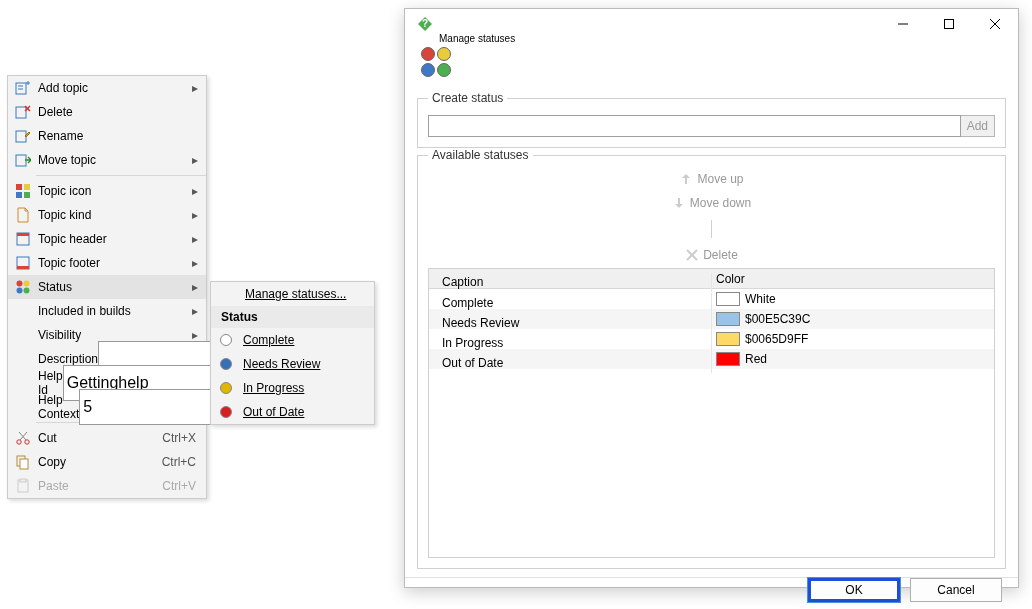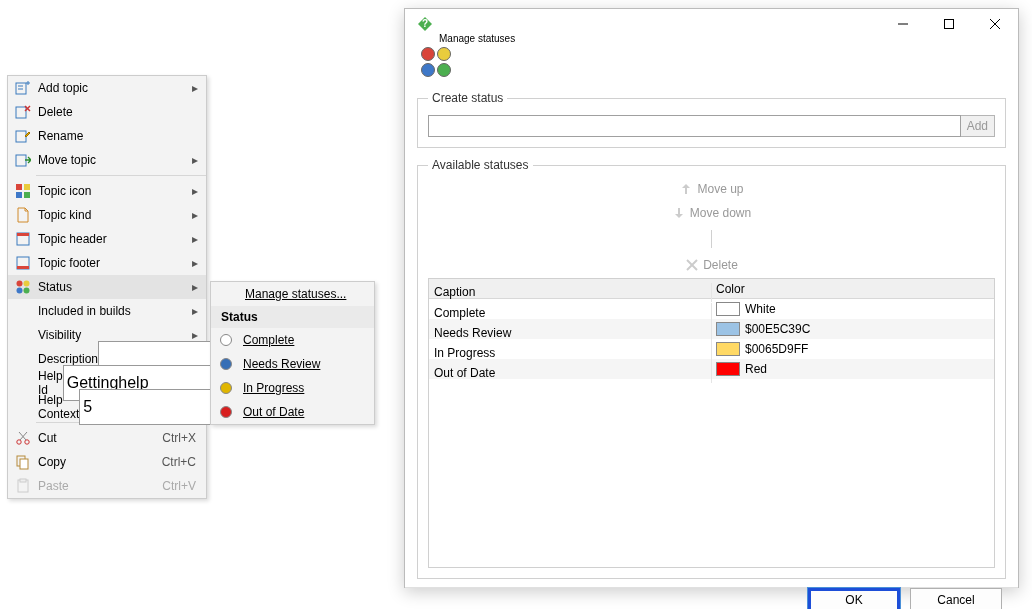--- a/index.html
+++ b/index.html
@@ -156,21 +156,20 @@
   .header-block .txt { flex:1; }
   .header-block .htitle { font-weight: 700; font-size: 12.5px; }
   .header-block .hsub { color: #444; margin-top:2px; }
   .header-block .hicon { width: 34px; padding-top:2px; display:flex;flex-wrap:wrap;justify-content:center;gap:2px 2px; }
   .header-block .hicon .c { width:14px;height:14px;border-radius:50%;border:1px solid #666;}
   .body-area {
     flex: 1;
     padding: 2px 12px 8px 12px;
     display: flex;
     flex-direction: column;
-    gap: 10px;
   }
   fieldset {
     border: 1px solid #d0d0d0;
     padding: 10px 10px;
     margin: 0;
   }
   legend { padding: 0 4px; color: #333; font-size:12px; }
   .create-row { display:flex; }
   .create-row input {
     flex:1; height: 22px; border:1px solid #a0a0a0; padding:0 4px;
@@ -194,21 +193,21 @@
   .status-table {
     border:1px solid #d0d0d0;
     height: 290px;
     overflow: hidden;
   }
   .st-row {
     display:flex; height: 20px; align-items:center;
   }
   .st-row.header { background:#f0f0f0; border-bottom:1px solid #d8d8d8; }
   .st-row.alt { background:#f5f5f5; }
-  .st-cap { width: 283px; padding-left: 5px; border-right:1px solid #e5e5e5; height:100%; display:flex;align-items:center;margin-top:7px;}
+  .st-cap { width: 283px; padding-left: 13px; border-right:1px solid #e5e5e5; height:100%; display:flex;align-items:center;margin-top:7px;}
   .st-color { flex:1; padding-left: 4px; display:flex;align-items:center;gap:5px; }
   .swatch { width:24px;height:14px;border:1px solid #888; }
   .footer {
     height: 42px;
     border-top: 1px solid #e0e0e0;
     display:flex;
     justify-content:flex-end;
     align-items:center;
     gap: 10px;
     padding-right: 16px;

